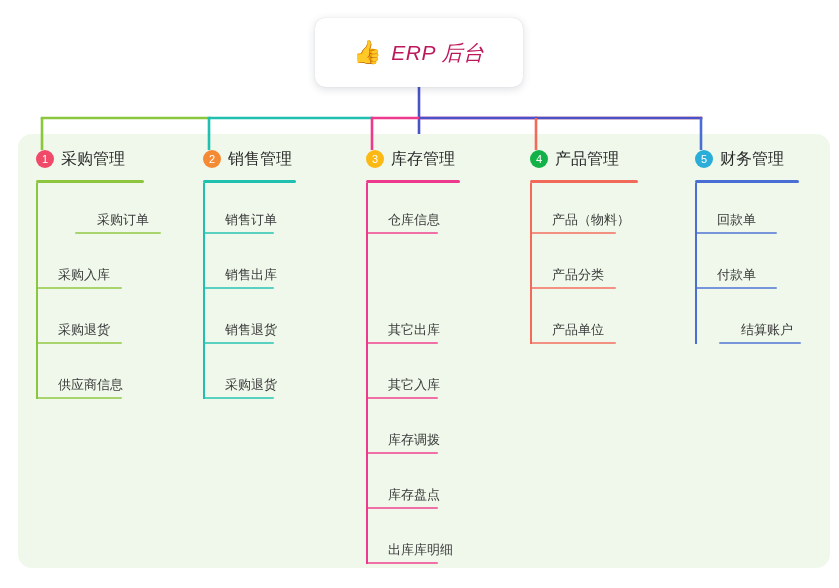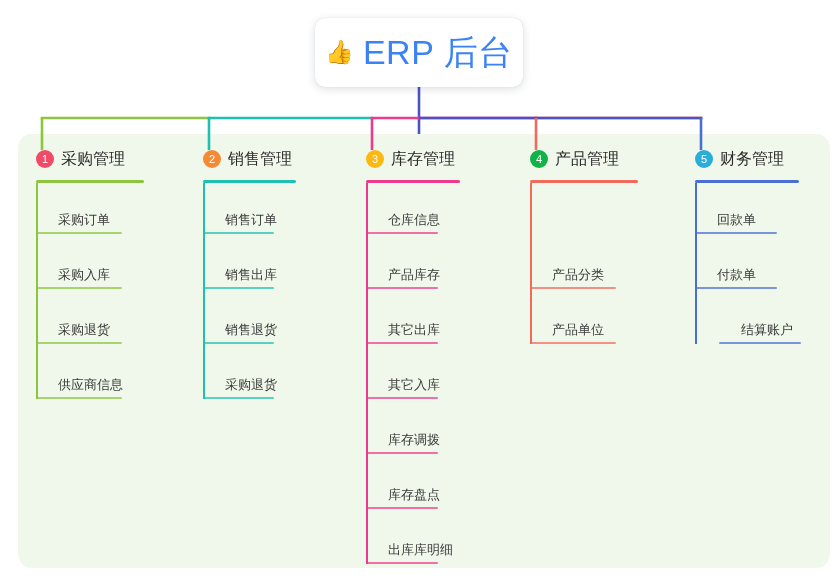--- a/index.html
+++ b/index.html
@@ -15,21 +15,21 @@
   
   .title-card{
     position:absolute;left:315px;top:18px;width:208px;height:69px;
     background:#ffffff;border-radius:10px;
     box-shadow:0 2px 9px rgba(40,50,70,.16), 0 0 1px rgba(40,50,70,.18);
     display:flex;align-items:center;justify-content:center;
     box-sizing:border-box;
   }
   .title-inner{display:flex;align-items:center;gap:9px;}
   .title-emoji{font-size:23px;line-height:1;display:block;}
-  .title-text{font-size:34px;color:#3b82f6;letter-spacing:.5px;white-space:nowrap;}
+  .title-text{font-size:21px;color:#be185d;letter-spacing:.5px;white-space:nowrap;font-style:italic;}
 
   
   .canvas{
     position:absolute;left:18px;top:134px;width:812px;height:434px;
     background:#eff8ea;border-radius:14px;
   }
 
   
   .wires{position:absolute;left:0;top:0;width:839px;height:588px;pointer-events:none;}
 
@@ -84,21 +84,21 @@
 
   <div id="columns">
       <div class="col" style="left: 36px; top: 145px;">
         <div class="col-head">
           <span class="badge" style="background: rgb(240, 74, 104);">1</span>
           <span class="col-title">采购管理</span>
         </div>
         <div class="head-rule" style="background: rgb(140, 198, 63); width: 108px;"></div>
         <div class="items" style="height: 220px;">
           <div class="spine" style="background: rgb(140, 198, 63); height: 216px;"></div>
-          <div class="item" style="top: 17px; height: 34px; width: 86px;">
+          <div class="item" style="top: 17px; height: 34px; width: 86px; margin-left: 39px;">
             <span class="item-label">采购订单</span>
             <div class="item-rule" style="background: rgb(140, 198, 63); opacity: 0.72; width: 86px;"></div>
           </div>
           <div class="item" style="top: 72px; height: 34px; width: 86px;">
             <span class="item-label">采购入库</span>
             <div class="item-rule" style="background: rgb(140, 198, 63); opacity: 0.72; width: 86px;"></div>
           </div>
           <div class="item" style="top: 127px; height: 34px; width: 86px;">
             <span class="item-label">采购退货</span>
             <div class="item-rule" style="background: rgb(140, 198, 63); opacity: 0.72; width: 86px;"></div>
@@ -140,24 +140,20 @@
           <span class="badge" style="background: rgb(252, 184, 19);">3</span>
           <span class="col-title">库存管理</span>
         </div>
         <div class="head-rule" style="background: rgb(238, 58, 140); width: 94px;"></div>
         <div class="items" style="height: 492px;">
           <div class="spine" style="background: rgb(238, 58, 140); height: 381px;"></div>
           <div class="item" style="top: 17px; height: 34px; width: 72px;">
             <span class="item-label">仓库信息</span>
             <div class="item-rule" style="background: rgb(238, 58, 140); opacity: 0.72; width: 72px;"></div>
           </div>
-          <div class="item" style="top: 72px; height: 34px; width: 72px;">
-            <span class="item-label">产品库存</span>
-            <div class="item-rule" style="background: rgb(238, 58, 140); opacity: 0.72; width: 72px;"></div>
-          </div>
           <div class="item" style="top: 127px; height: 34px; width: 72px;">
             <span class="item-label">其它出库</span>
             <div class="item-rule" style="background: rgb(238, 58, 140); opacity: 0.72; width: 72px;"></div>
           </div>
           <div class="item" style="top: 182px; height: 34px; width: 72px; text-decoration: underline;">
             <span class="item-label">其它入库</span>
             <div class="item-rule" style="background: rgb(238, 58, 140); opacity: 0.72; width: 72px;"></div>
           </div>
           <div class="item" style="top: 237px; height: 34px; width: 72px;">
             <span class="item-label">库存调拨</span>
@@ -174,20 +170,24 @@
         </div>
       </div>
       <div class="col" style="left: 530px; top: 145px;">
         <div class="col-head">
           <span class="badge" style="background: rgb(18, 178, 72);">4</span>
           <span class="col-title">产品管理</span>
         </div>
         <div class="head-rule" style="background: rgb(242, 106, 90); width: 108px;"></div>
         <div class="items" style="height: 165px;">
           <div class="spine" style="background: rgb(242, 106, 90); height: 161px;"></div>
+          <div class="item" style="top: 17px; height: 34px; width: 86px;">
+            <span class="item-label">产品（物料）</span>
+            <div class="item-rule" style="background: rgb(242, 106, 90); opacity: 0.72; width: 86px;"></div>
+          </div>
           <div class="item" style="top: 72px; height: 34px; width: 86px;">
             <span class="item-label">产品分类</span>
             <div class="item-rule" style="background: rgb(242, 106, 90); opacity: 0.72; width: 86px;"></div>
           </div>
           <div class="item" style="top: 127px; height: 34px; width: 86px;">
             <span class="item-label">产品单位</span>
             <div class="item-rule" style="background: rgb(242, 106, 90); opacity: 0.72; width: 86px;"></div>
           </div>
         </div>
       </div>

